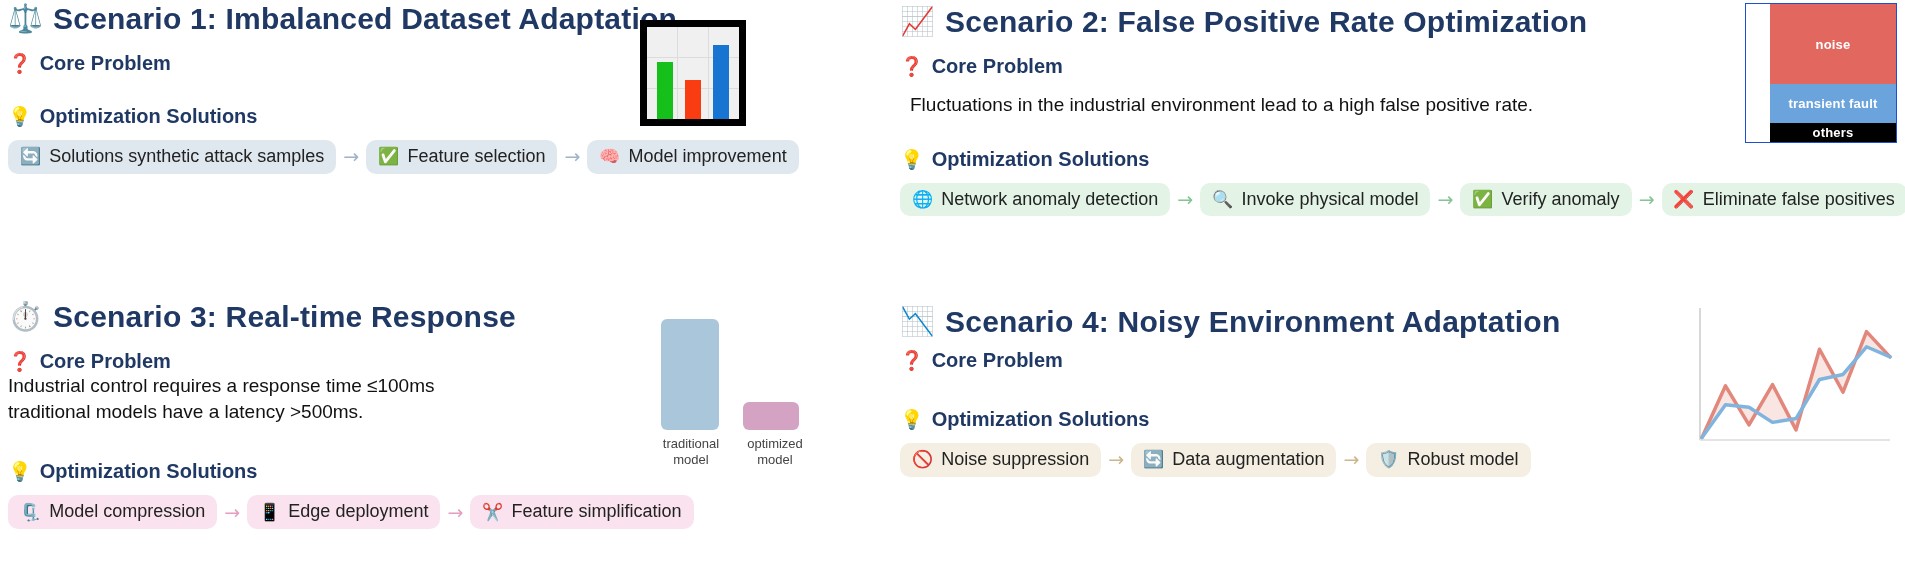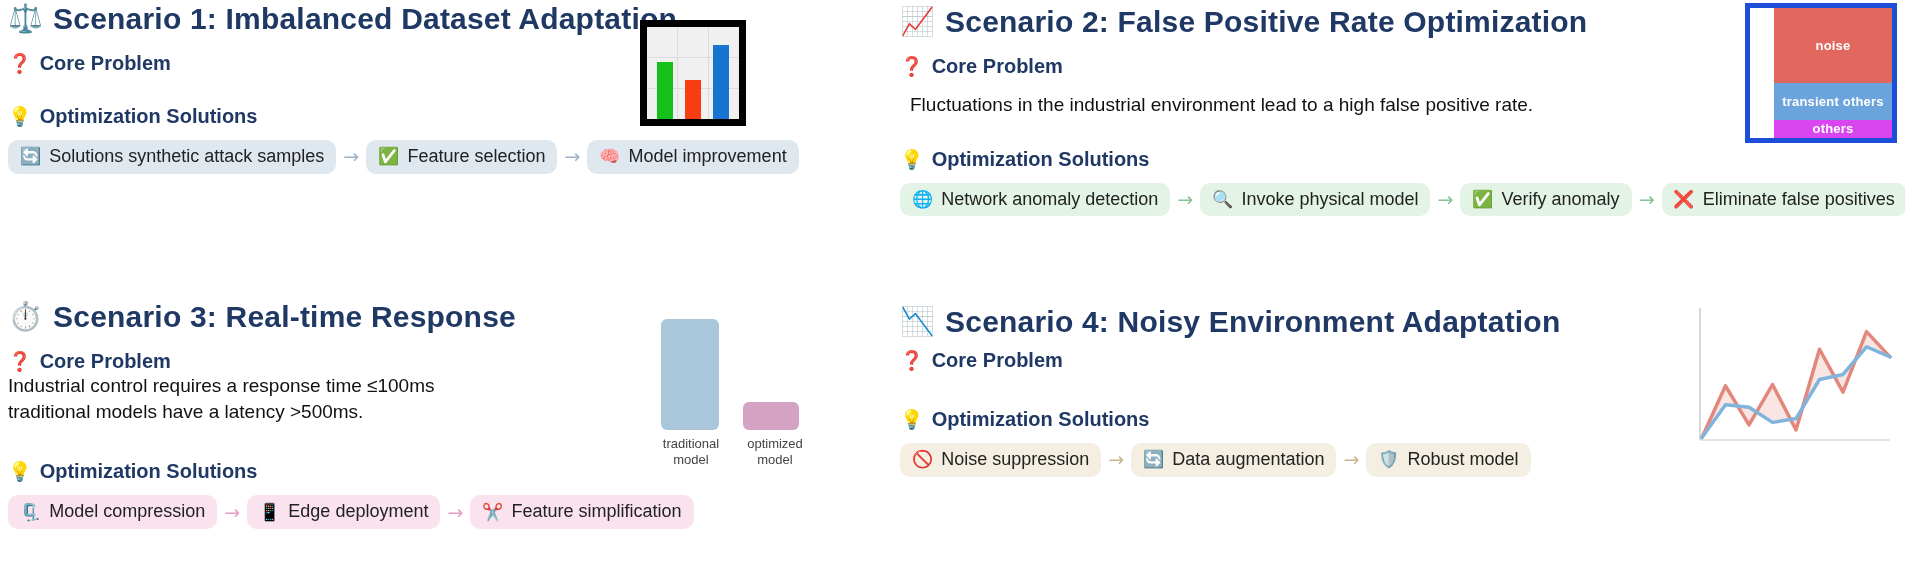--- a/index.html
+++ b/index.html
@@ -76,21 +76,21 @@
   }
   .barglyph .gl{position:absolute;background:#dcdcdc;}
   .barglyph .glh{left:0;right:0;height:1px;}
   .barglyph .glv{top:0;bottom:0;width:1px;}
   .barglyph .b{width:16px;position:relative;z-index:2;}
 
   
   .stack{
     position:absolute;
     display:flex;flex-direction:column;
-    border:5px solid #1d4ed8;
+    border:1px solid #1d4ed8;
     box-sizing:border-box;
     padding-left:24px;
   }
   .stack .seg{
     display:flex;align-items:center;justify-content:center;
     color:#ffffff;font-weight:bold;font-size:13px;
     letter-spacing:.2px;
   }
 
   
@@ -190,23 +190,23 @@
         <span>Eliminate false positives</span>
       </div>
     </div>
   </div>
 
   <div class="stack" style="left:1745px;top:3px;width:152px;height:140px;">
     <div class="seg" id="s2seg0" style="flex: 58 1 0%; background: rgb(226, 103, 95);">
       <span>noise</span>
     </div>
     <div class="seg" id="s2seg1" style="flex: 28 1 0%; background: rgb(107, 163, 221);">
-      <span>transient others</span>
-    </div>
-    <div class="seg" id="s2seg2" style="flex: 14 1 0%; background: #d946ef;">
+      <span>transient fault</span>
+    </div>
+    <div class="seg" id="s2seg2" style="flex: 14 1 0%; background: #000000;">
       <span>others</span>
     </div>
   </div>
 
   <div class="panel" style="left:8px;top:300px;width:760px;">
     <div class="scn-title">
       <span class="emoji">⏱️</span>
       <span>Scenario 3: Real-time Response</span>
     </div>
     <div class="sub-title">

